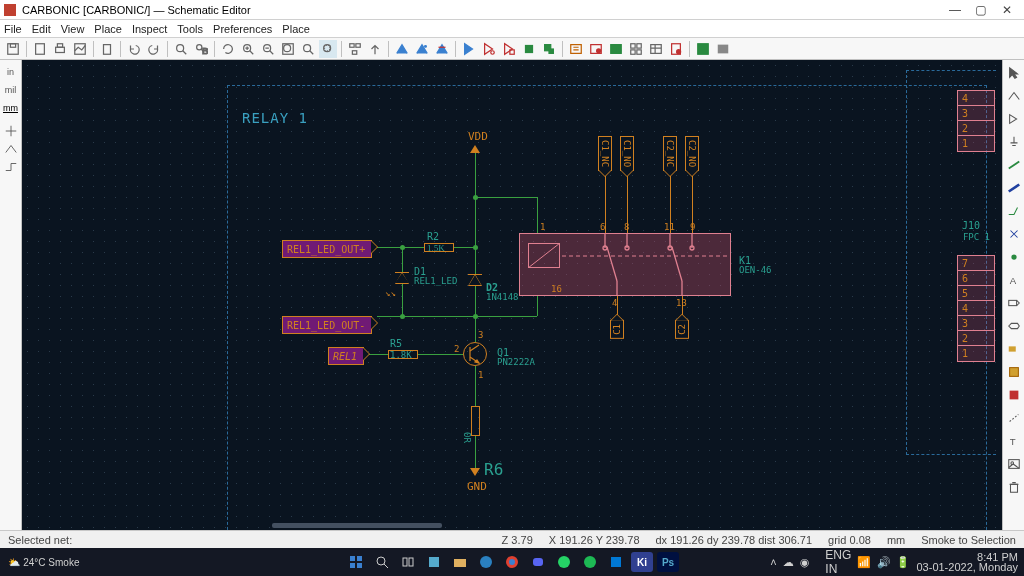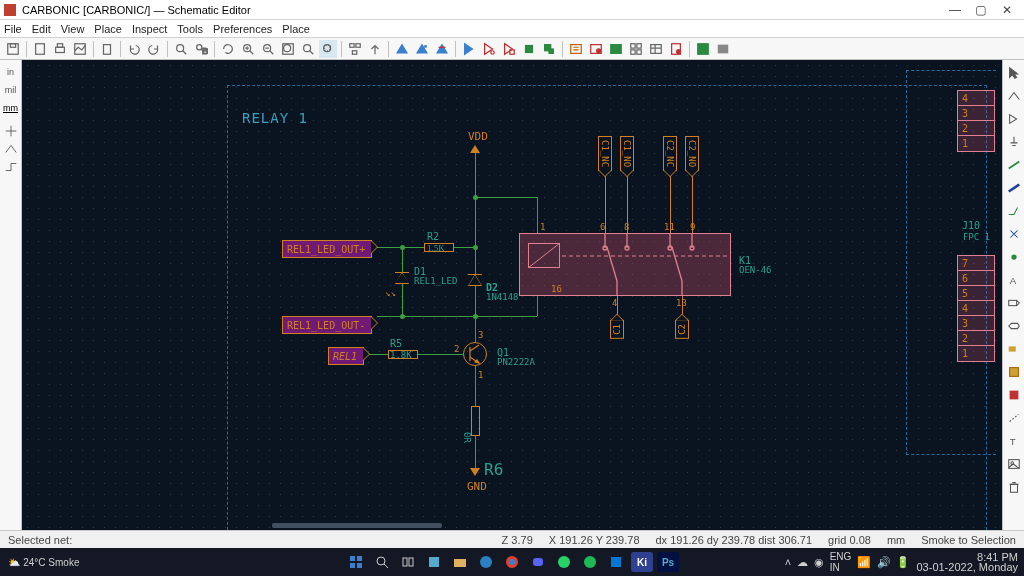--- a/index.html
+++ b/index.html
@@ -678,21 +678,21 @@
         <rect x="2" y="2" width="10" height="10" fill="#0078d4"></rect>
       </svg>
     </div>
   <div class="tb-icon" style="background:#304090; color:#fff; font-weight:bold; font-size:10px;">Ki</div>
   <div class="tb-icon" style="background:#001040; color:#5ac; font-weight:bold; font-size:10px;">Ps</div>
 
   <div class="tray">
     <span>˄</span>
     <span>☁</span>
     <span>◉</span>
-    <span style="font-size:10px;">ENG<br>IN</span>
+    <span style="font-size:12px;margin-left:10px;">ENG<br>IN</span>
     <span>📶</span>
     <span>🔊</span>
     <span>🔋</span>
     <div class="clock">
       <div>8:41 PM</div>
       <div>03-01-2022, Monday</div>
     </div>
   </div>
 </div>
 

